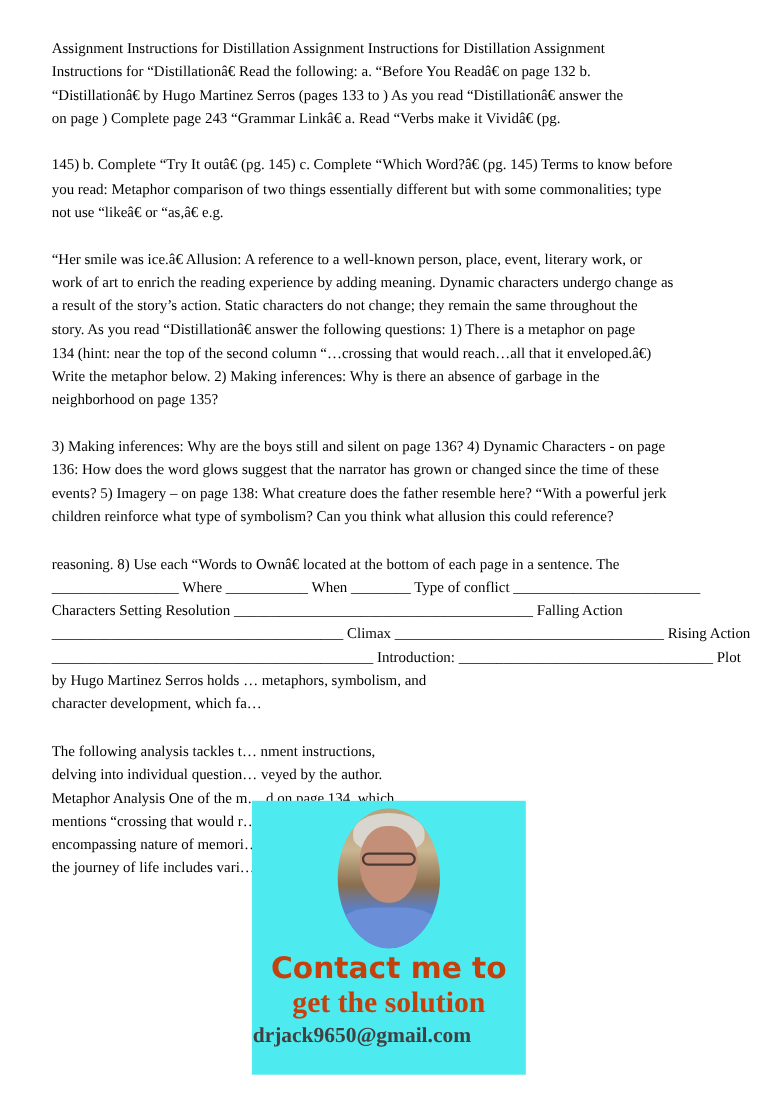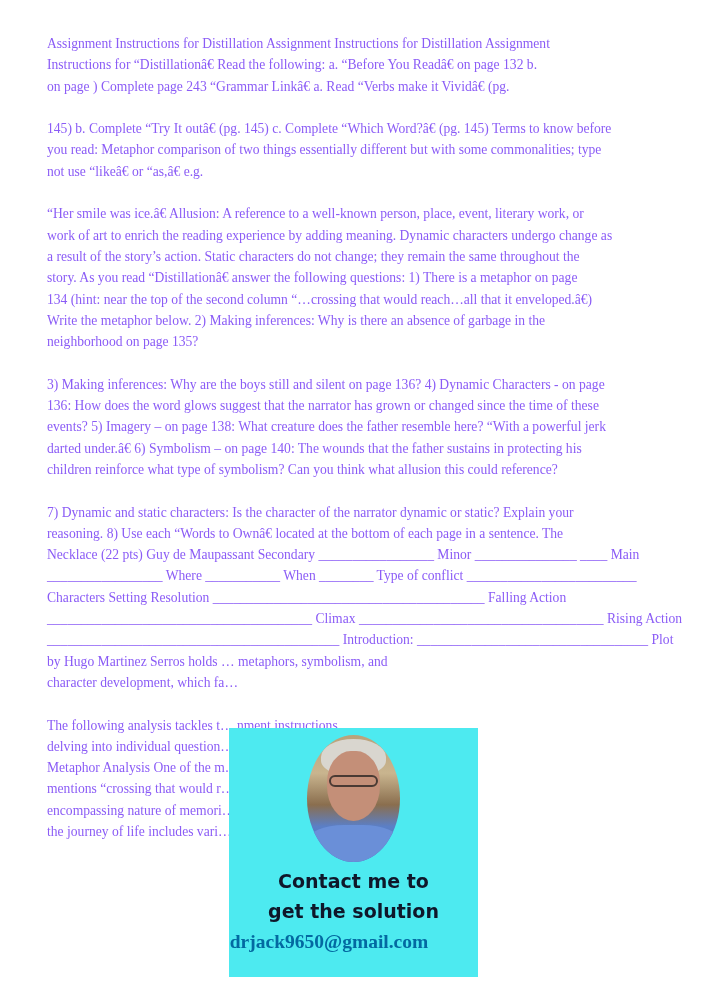--- a/index.html
+++ b/index.html
@@ -1,78 +1,76 @@
 <!DOCTYPE html>
 <html><head>
 <meta charset="utf-8">
 <style>
   html, body { margin: 0; padding: 0; background: #ffffff; }
   body { width: 708px; height: 1000px; position: relative; overflow: hidden; }
   .page {
     position: absolute; left: 47px; top: 33px; width: 661px;
     font-family: "Liberation Serif", serif; font-size: 13.6px; line-height: 21.3px;
-    color: #8b5cf6;
+    color: #000000;
   }
   .line { display: block; white-space: nowrap; }
   .gap { height: 21.3px; }
   .promo {
     position: absolute; left: 229px; top: 728px; width: 249px; height: 249px;
     background: #4deaf0;
   }
   .portrait {
     position: absolute; left: 78px; top: 7px; width: 93px; height: 127px;
     border-radius: 50%; overflow: hidden;
     background: linear-gradient(180deg, #b8a27a 0%, #c9b58f 30%, #8a6e4e 55%, #5b7fc6 72%, #4d72c0 100%);
   }
   .portrait .hair { position:absolute; left:14px; top:4px; width:65px; height:36px; border-radius:50% 50% 40% 40%; background:#d9d6cf; }
   .portrait .face { position:absolute; left:20px; top:16px; width:53px; height:70px; border-radius:45% 45% 50% 50%; background:#c48f78; }
   .portrait .glasses { position:absolute; left:22px; top:40px; width:49px; height:12px; border:2px solid #4a3a34; border-radius:6px; box-sizing:border-box; }
   .portrait .shirt { position:absolute; left:0; top:90px; width:93px; height:40px; background:#6a8fd8; border-radius:40% 40% 0 0; }
   .promo-title {
     position: absolute; left: 0; width: 249px; text-align: center;
-    font-family: "DejaVu Sans", sans-serif; font-weight: bold; font-size: 19px;
-    color: #0f172a; line-height: 30px;
+    font-family: "DejaVu Sans", sans-serif; font-weight: bold; font-size: 27px;
+    color: #c2410c; line-height: 30px;
   }
   .promo-title.l1 { top: 138px; }
-  .promo-title.l2 { top: 168px; }
+  .promo-title.l2 { top: 168px; font-family: Liberation Serif, serif; }
   .promo-email {
     position: absolute; left: 0; top: 203px; width: 200px; text-align: center;
     font-family: "Liberation Serif", serif; font-weight: bold; font-size: 19.5px;
-    color: #0369a1;
+    color: #404040;
   }
 </style>
 </head>
 <body>
 
 <div class="page" id="doc">
     <span class="line">Assignment Instructions for Distillation Assignment Instructions for Distillation Assignment</span>
     <span class="line">Instructions for “Distillationâ€ Read the following: a. “Before You Readâ€ on page 132 b.</span>
+    <span class="line">“Distillationâ€ by Hugo Martinez Serros (pages 133 to ) As you read “Distillationâ€ answer the</span>
     <span class="line">on page ) Complete page 243 “Grammar Linkâ€ a. Read “Verbs make it Vividâ€ (pg.</span>
     <span class="line gap"></span>
     <span class="line">145) b. Complete “Try It outâ€ (pg. 145) c. Complete “Which Word?â€ (pg. 145) Terms to know before</span>
     <span class="line">you read: Metaphor comparison of two things essentially different but with some commonalities; type</span>
     <span class="line">not use “likeâ€ or “as,â€ e.g.</span>
     <span class="line gap"></span>
     <span class="line">“Her smile was ice.â€ Allusion: A reference to a well-known person, place, event, literary work, or</span>
     <span class="line">work of art to enrich the reading experience by adding meaning. Dynamic characters undergo change as</span>
     <span class="line">a result of the story’s action. Static characters do not change; they remain the same throughout the</span>
     <span class="line">story. As you read “Distillationâ€ answer the following questions: 1) There is a metaphor on page</span>
     <span class="line">134 (hint: near the top of the second column “…crossing that would reach…all that it enveloped.â€)</span>
     <span class="line">Write the metaphor below. 2) Making inferences: Why is there an absence of garbage in the</span>
     <span class="line">neighborhood on page 135?</span>
     <span class="line gap"></span>
     <span class="line">3) Making inferences: Why are the boys still and silent on page 136? 4) Dynamic Characters - on page</span>
     <span class="line">136: How does the word glows suggest that the narrator has grown or changed since the time of these</span>
     <span class="line">events? 5) Imagery – on page 138: What creature does the father resemble here? “With a powerful jerk</span>
-    <span class="line">darted under.â€ 6) Symbolism – on page 140: The wounds that the father sustains in protecting his</span>
     <span class="line">children reinforce what type of symbolism? Can you think what allusion this could reference?</span>
     <span class="line gap"></span>
-    <span class="line">7) Dynamic and static characters: Is the character of the narrator dynamic or static? Explain your</span>
     <span class="line">reasoning. 8) Use each “Words to Ownâ€ located at the bottom of each page in a sentence. The</span>
-    <span class="line">Necklace (22 pts) Guy de Maupassant Secondary _________________ Minor _______________ ____ Main</span>
     <span class="line">_________________ Where ___________ When ________ Type of conflict _________________________</span>
     <span class="line">Characters Setting Resolution ________________________________________ Falling Action</span>
     <span class="line">_______________________________________ Climax ____________________________________ Rising Action</span>
     <span class="line">___________________________________________ Introduction: __________________________________ Plot</span>
     <span class="line">by Hugo Martinez Serros holds … metaphors, symbolism, and</span>
     <span class="line">character development, which fa…</span>
     <span class="line gap"></span>
     <span class="line">The following analysis tackles t… nment instructions,</span>
     <span class="line">delving into individual question… veyed by the author.</span>
     <span class="line">Metaphor Analysis One of the m… d on page 134, which</span>

